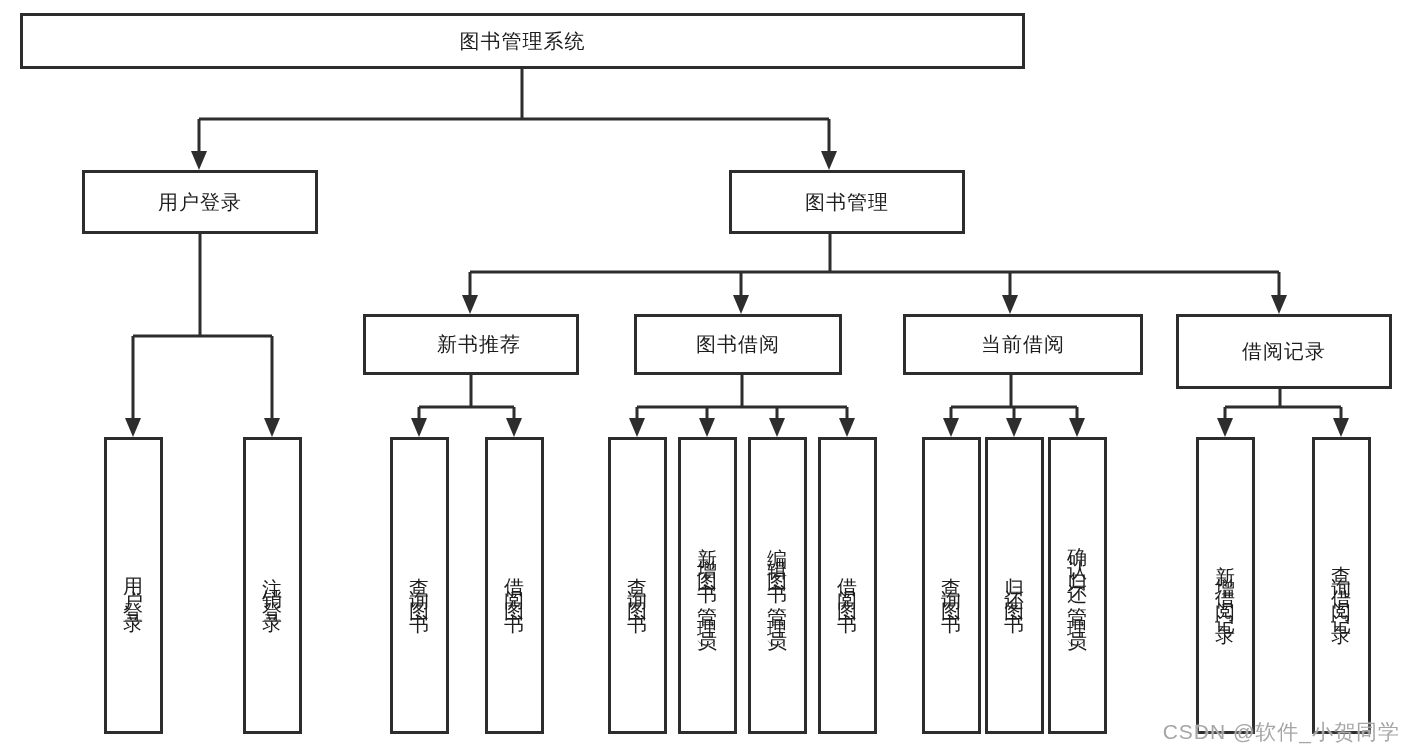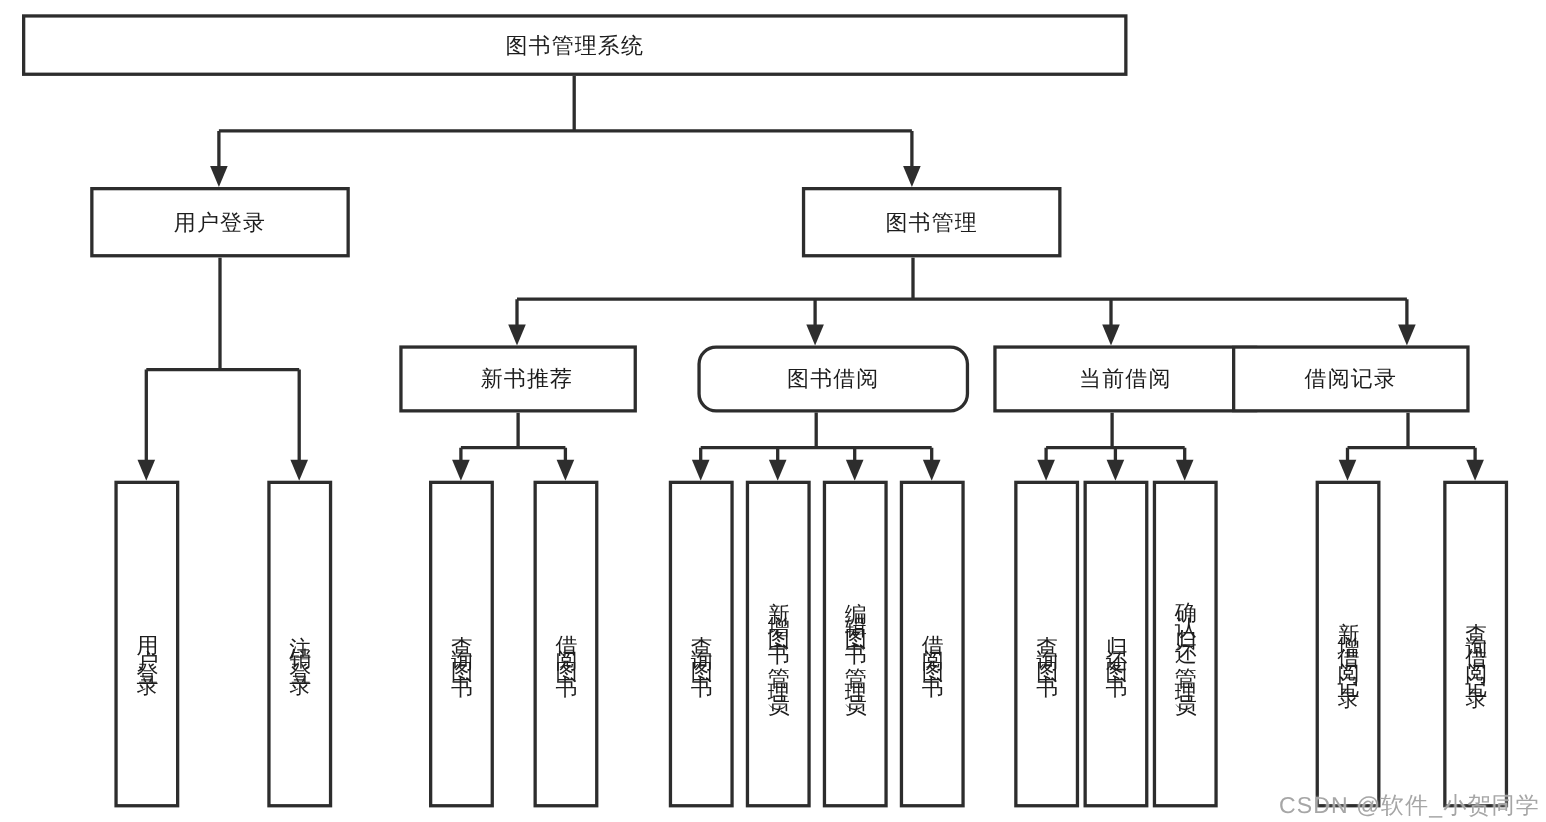--- a/index.html
+++ b/index.html
@@ -29,23 +29,23 @@
     text-orientation:mixed;
     letter-spacing:12px;
     line-height:1;
     white-space:normal;
   }
   
   .n-root        {left:20px;  top:13px;  width:1005px; height:56px;}
   .n-user-login  {left:82px;  top:170px; width:236px;  height:64px;}
   .n-book-mgmt   {left:712px; top:170px; width:236px;  height:64px;margin-left:17px;}
   .n-recommend   {left:363px; top:314px; width:216px;  height:61px;padding-left:16px;}
-  .n-borrow      {left:634px; top:314px; width:247px;  height:61px;border-radius:17px;}
+  .n-borrow      {left:634px; top:314px; width:208px;  height:61px;}
   .n-current     {left:903px; top:314px; width:240px;  height:61px;}
-  .n-record      {left:1120px;top:314px; width:216px;  height:61px;}
+  .n-record      {left:1176px;top:314px; width:216px;  height:75px;}
   
   .l-a1{left:104px} .l-a2{left:243px}
   .l-b1{left:390px} .l-b2{left:485px}
   .l-c1{left:608px} .l-c2{left:678px} .l-c3{left:748px} .l-c4{left:818px}
   .l-d1{left:922px} .l-d2{left:985px} .l-d3{left:1048px}
   .l-e1{left:1196px}.l-e2{left:1312px}
   .watermark{
     position:absolute;
     right:5px;bottom:1px;
     font-size:21px;

